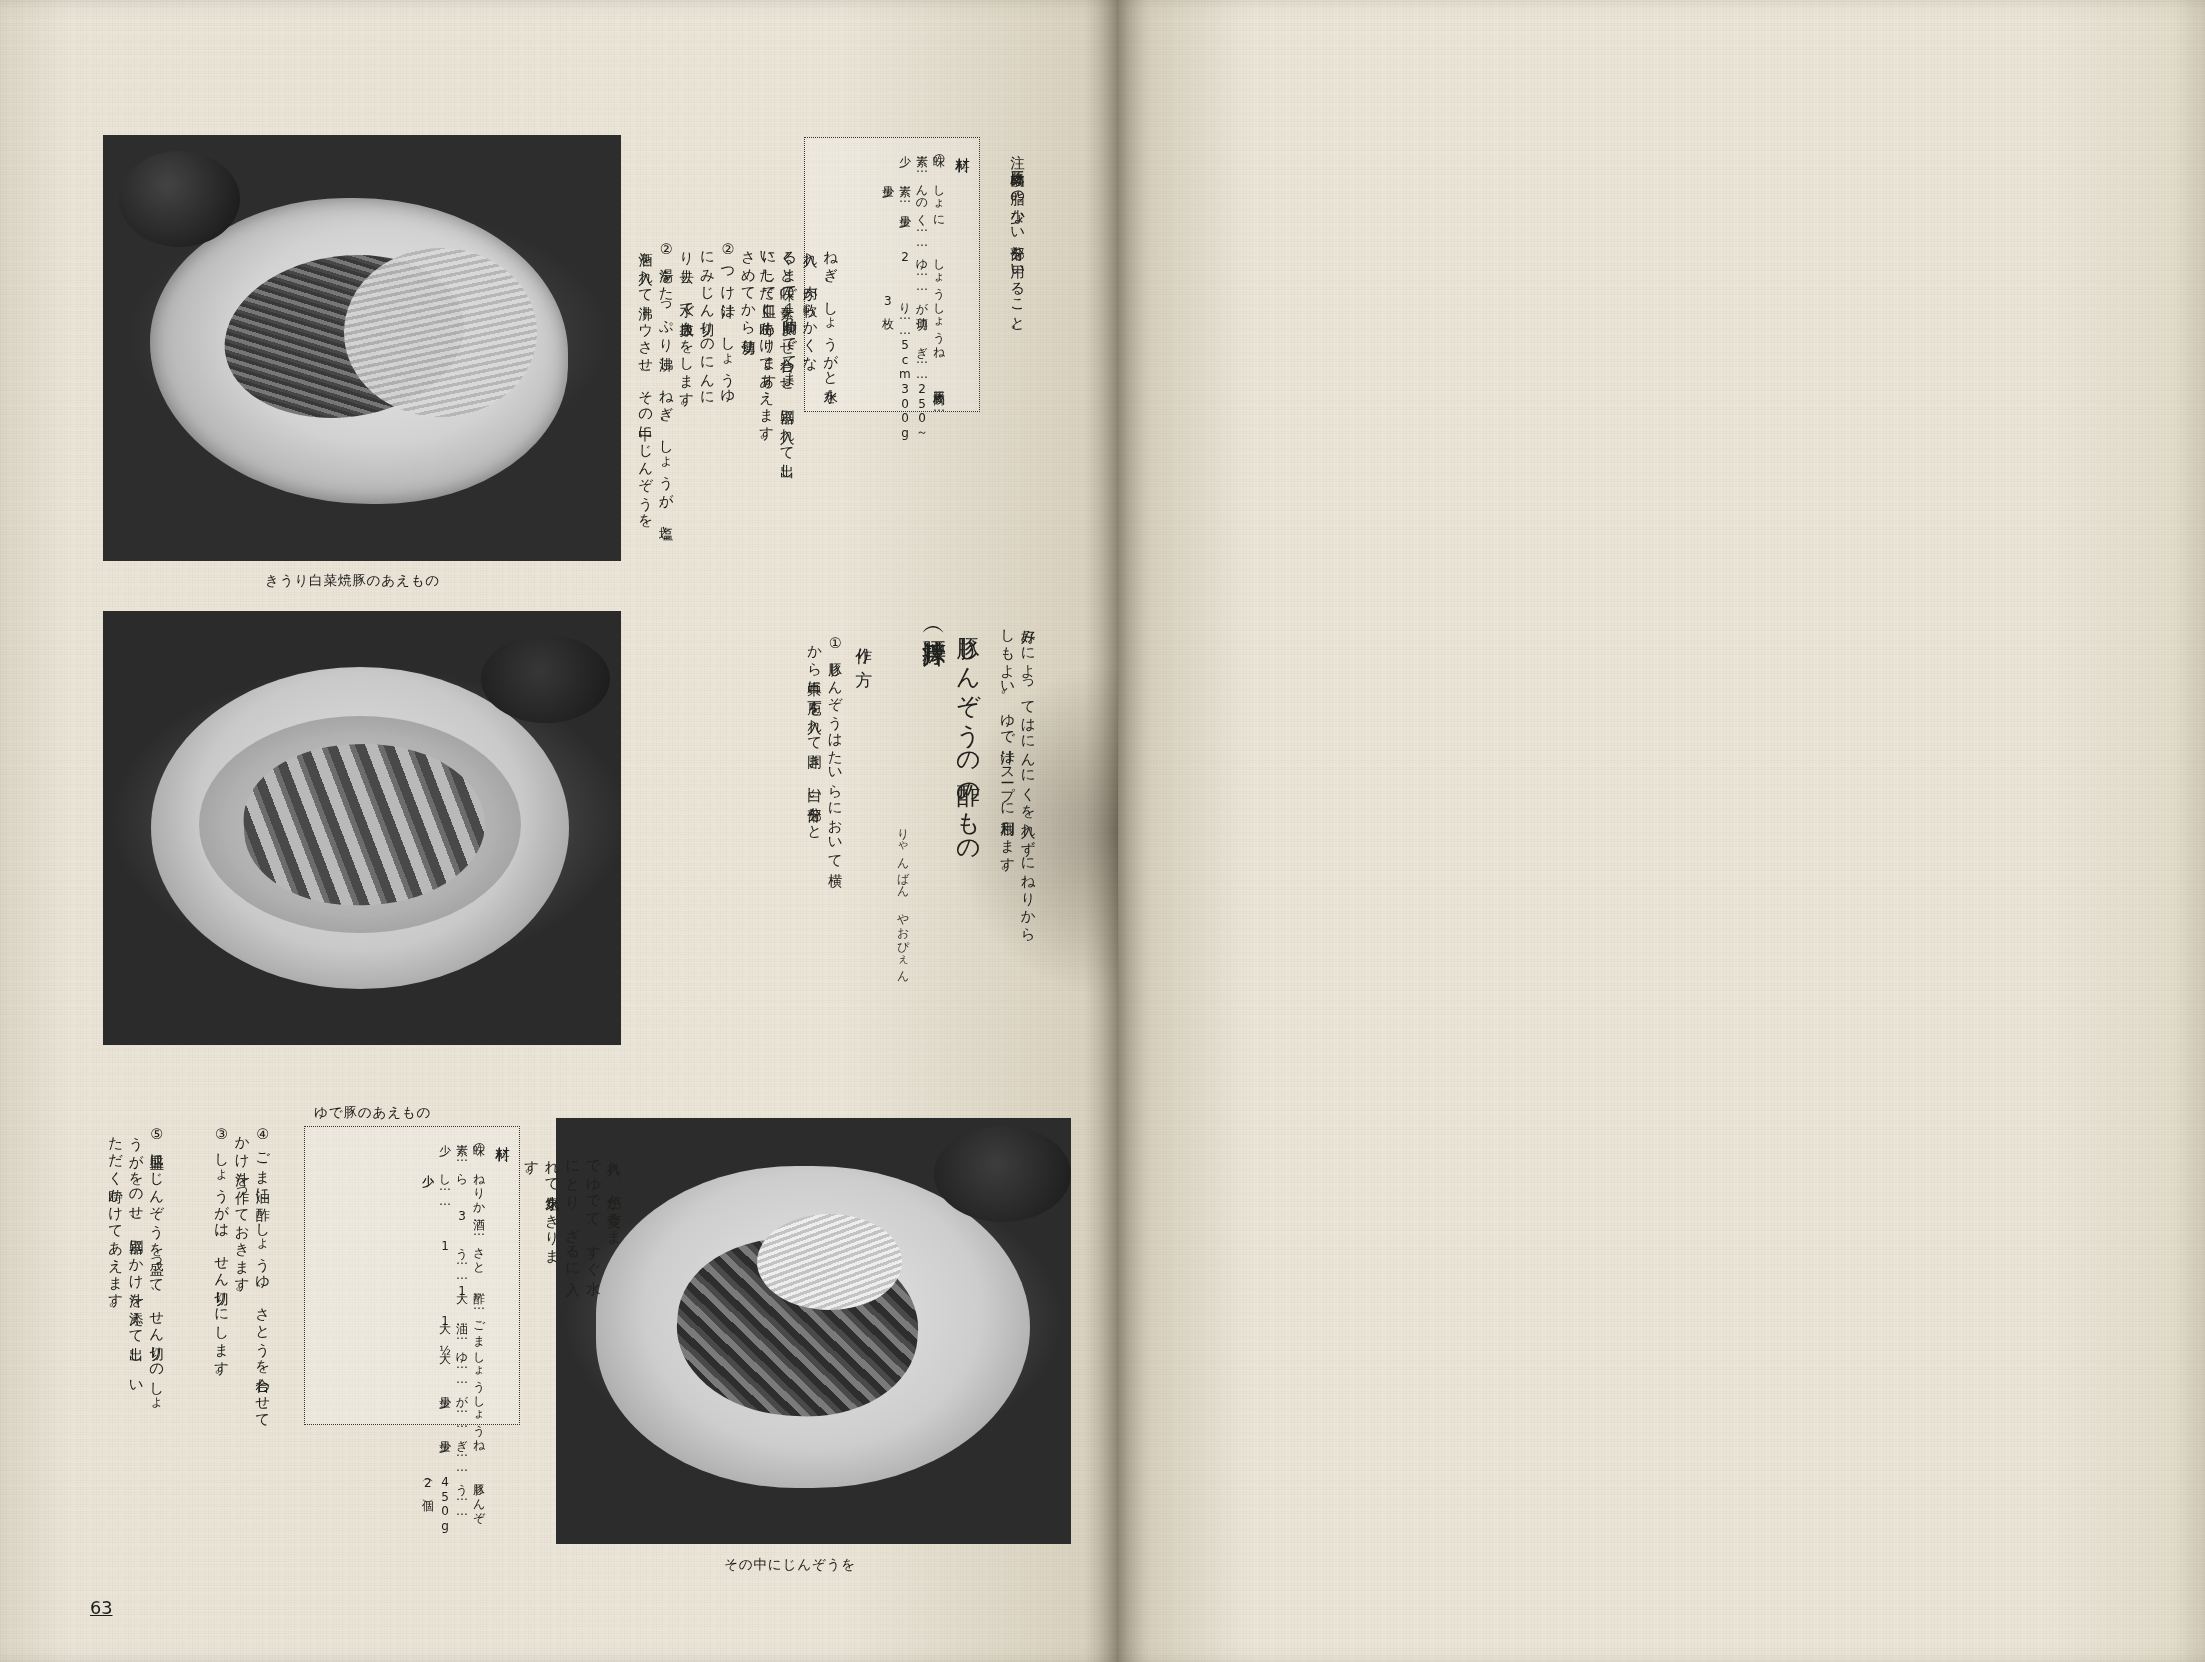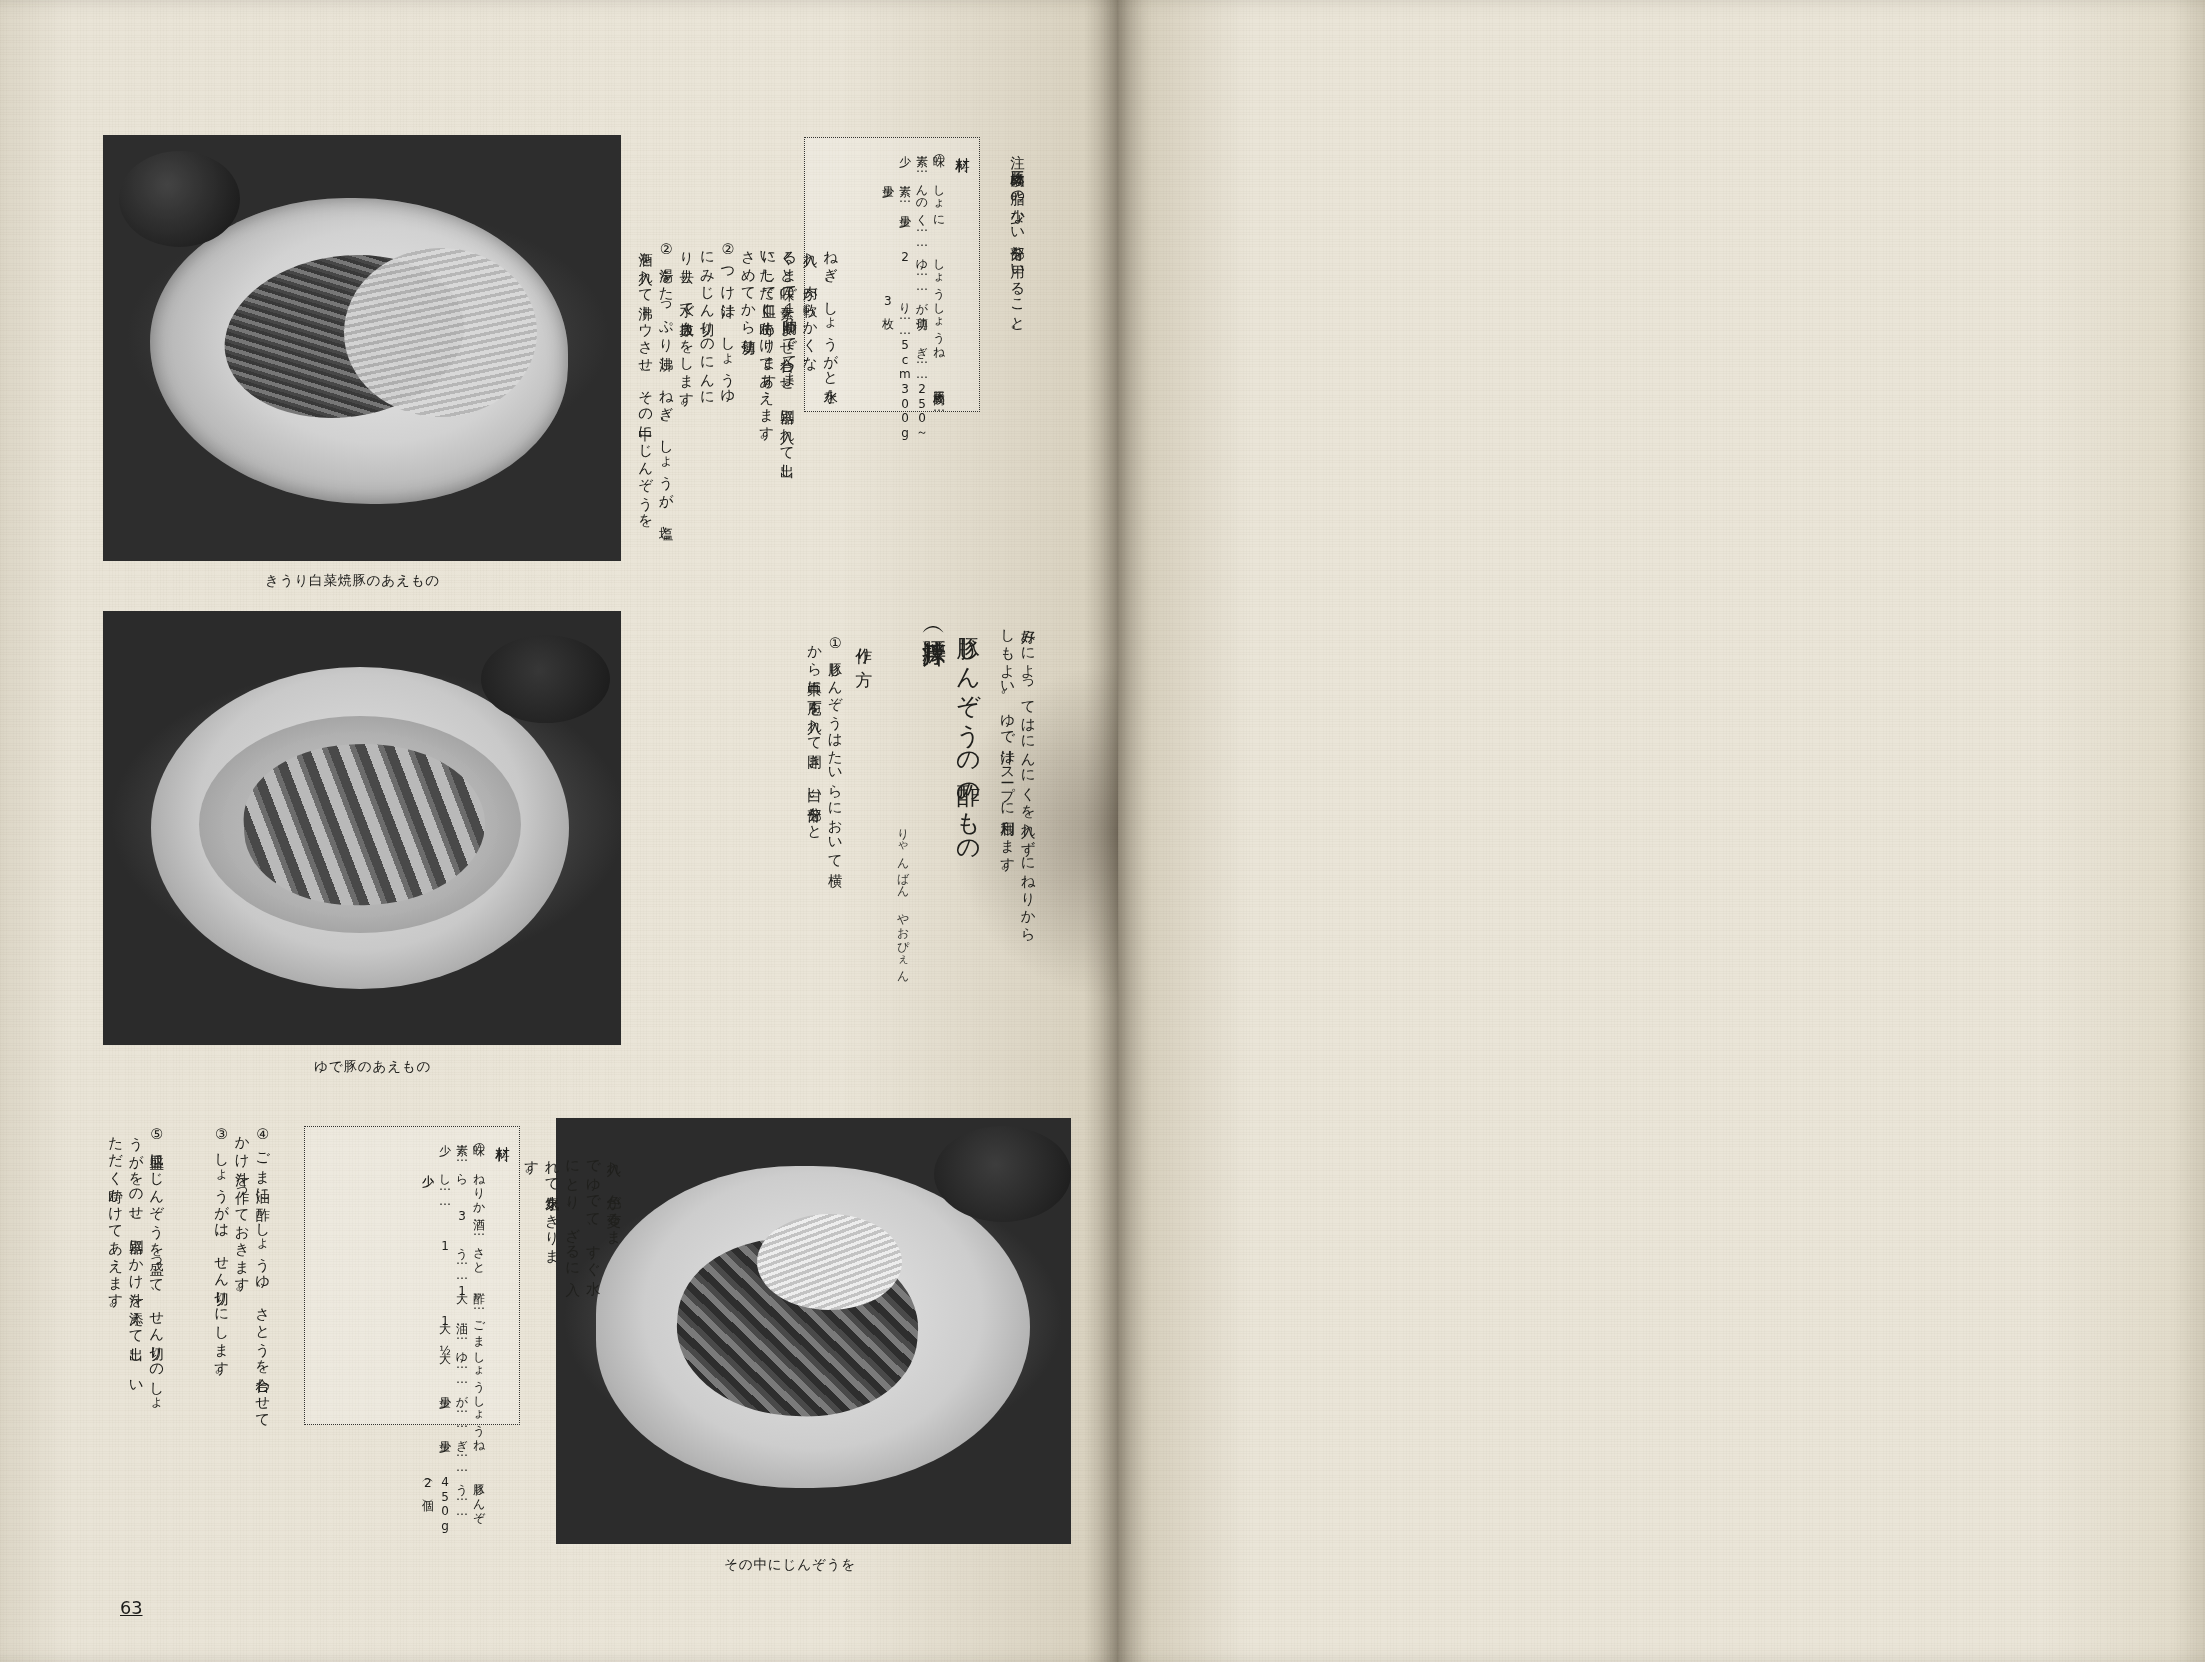--- a/index.html
+++ b/index.html
@@ -92,21 +92,21 @@
       <div style="position:absolute;left:48px;top:56px;width:418px;height:322px;border-radius:50%;
         background:radial-gradient(ellipse at 50% 45%,#e3e2da 0%,#c9c8bf 55%,#96958d 85%,#6f6e67 100%);"></div>
       <div style="position:absolute;left:96px;top:105px;width:322px;height:217px;border-radius:50%;
         background:radial-gradient(ellipse at 50% 50%,#cfcec5 0%,#b0afa6 60%,#8d8c84 100%);"></div>
       <div style="position:absolute;left:141px;top:133px;width:241px;height:161px;
         background:repeating-linear-gradient(72deg,#4a4b45 0px,#4a4b45 9.6px,#b9b8af 9.6px,#b9b8af 21px,#6c6d66 21px,#6c6d66 26.5px);
         border-radius:46% 54% 50% 50%;transform:rotate(-3deg);"></div>
       <div style="position:absolute;left:378px;top:24px;width:129px;height:88px;border-radius:50%;
         background:radial-gradient(circle at 45% 40%,#2e3a4c,#131a24);"></div>
     </div>
-    <div class="cap" style="left:314px;top:1058px;">ゆで豚のあえもの</div>
+    <div class="cap" style="left:314px;top:1104px;">ゆで豚のあえもの</div>
 
     <div class="photo" style="left:556px;top:1118px;width:515px;height:426px;
          background:
            radial-gradient(ellipse 249px 145px at 257px 201px,#9b9c95 0%,#63645e 52%,#3c3d39 82%,#2d2e2b 100%),
            linear-gradient(150deg,#585951 0%,#35362f 100%);">
       <div style="position:absolute;left:40px;top:48px;width:434px;height:322px;border-radius:48% 52% 52% 48%;
         background:radial-gradient(ellipse at 50% 45%,#e6e5dd 0%,#cdccc3 55%,#9a998f 88%,#74736b 100%);"></div>
       <div style="position:absolute;left:121px;top:121px;width:241px;height:177px;
         background:repeating-linear-gradient(40deg,#2f302c 0px,#2f302c 7.2px,#7a7b73 7.2px,#7a7b73 13.7px,#4a4b45 13.7px,#4a4b45 19.3px);
         border-radius:48%;transform:rotate(4deg);"></div>
@@ -164,21 +164,21 @@
 ただく時かけてあえます。</div>
     <div class="col v t16" style="left:211px;top:1126px;height:434px;">④ごま油に酢、しょうゆ、さとうを合わせて
 かけ汁を作っておきます。
 ③しょうがは、せん切りにします。</div>
     <div class="col v t16" style="left:521px;top:1150px;height:386px;">入れ、色が変るま
 でゆでて、すぐ水
 にとり、ざるに入
 れて水気をきりま
 す。</div>
 
-    <div class="folio" style="left:120px;top:1598px;text-decoration:underline;">63</div>
+    <div class="folio" style="left:90px;top:1598px;text-decoration:underline;">63</div>
   </div>
 
   <div class="page" id="page-right">
     <div class="grain"></div>
 
   </div>
 
 </div>
 
 

